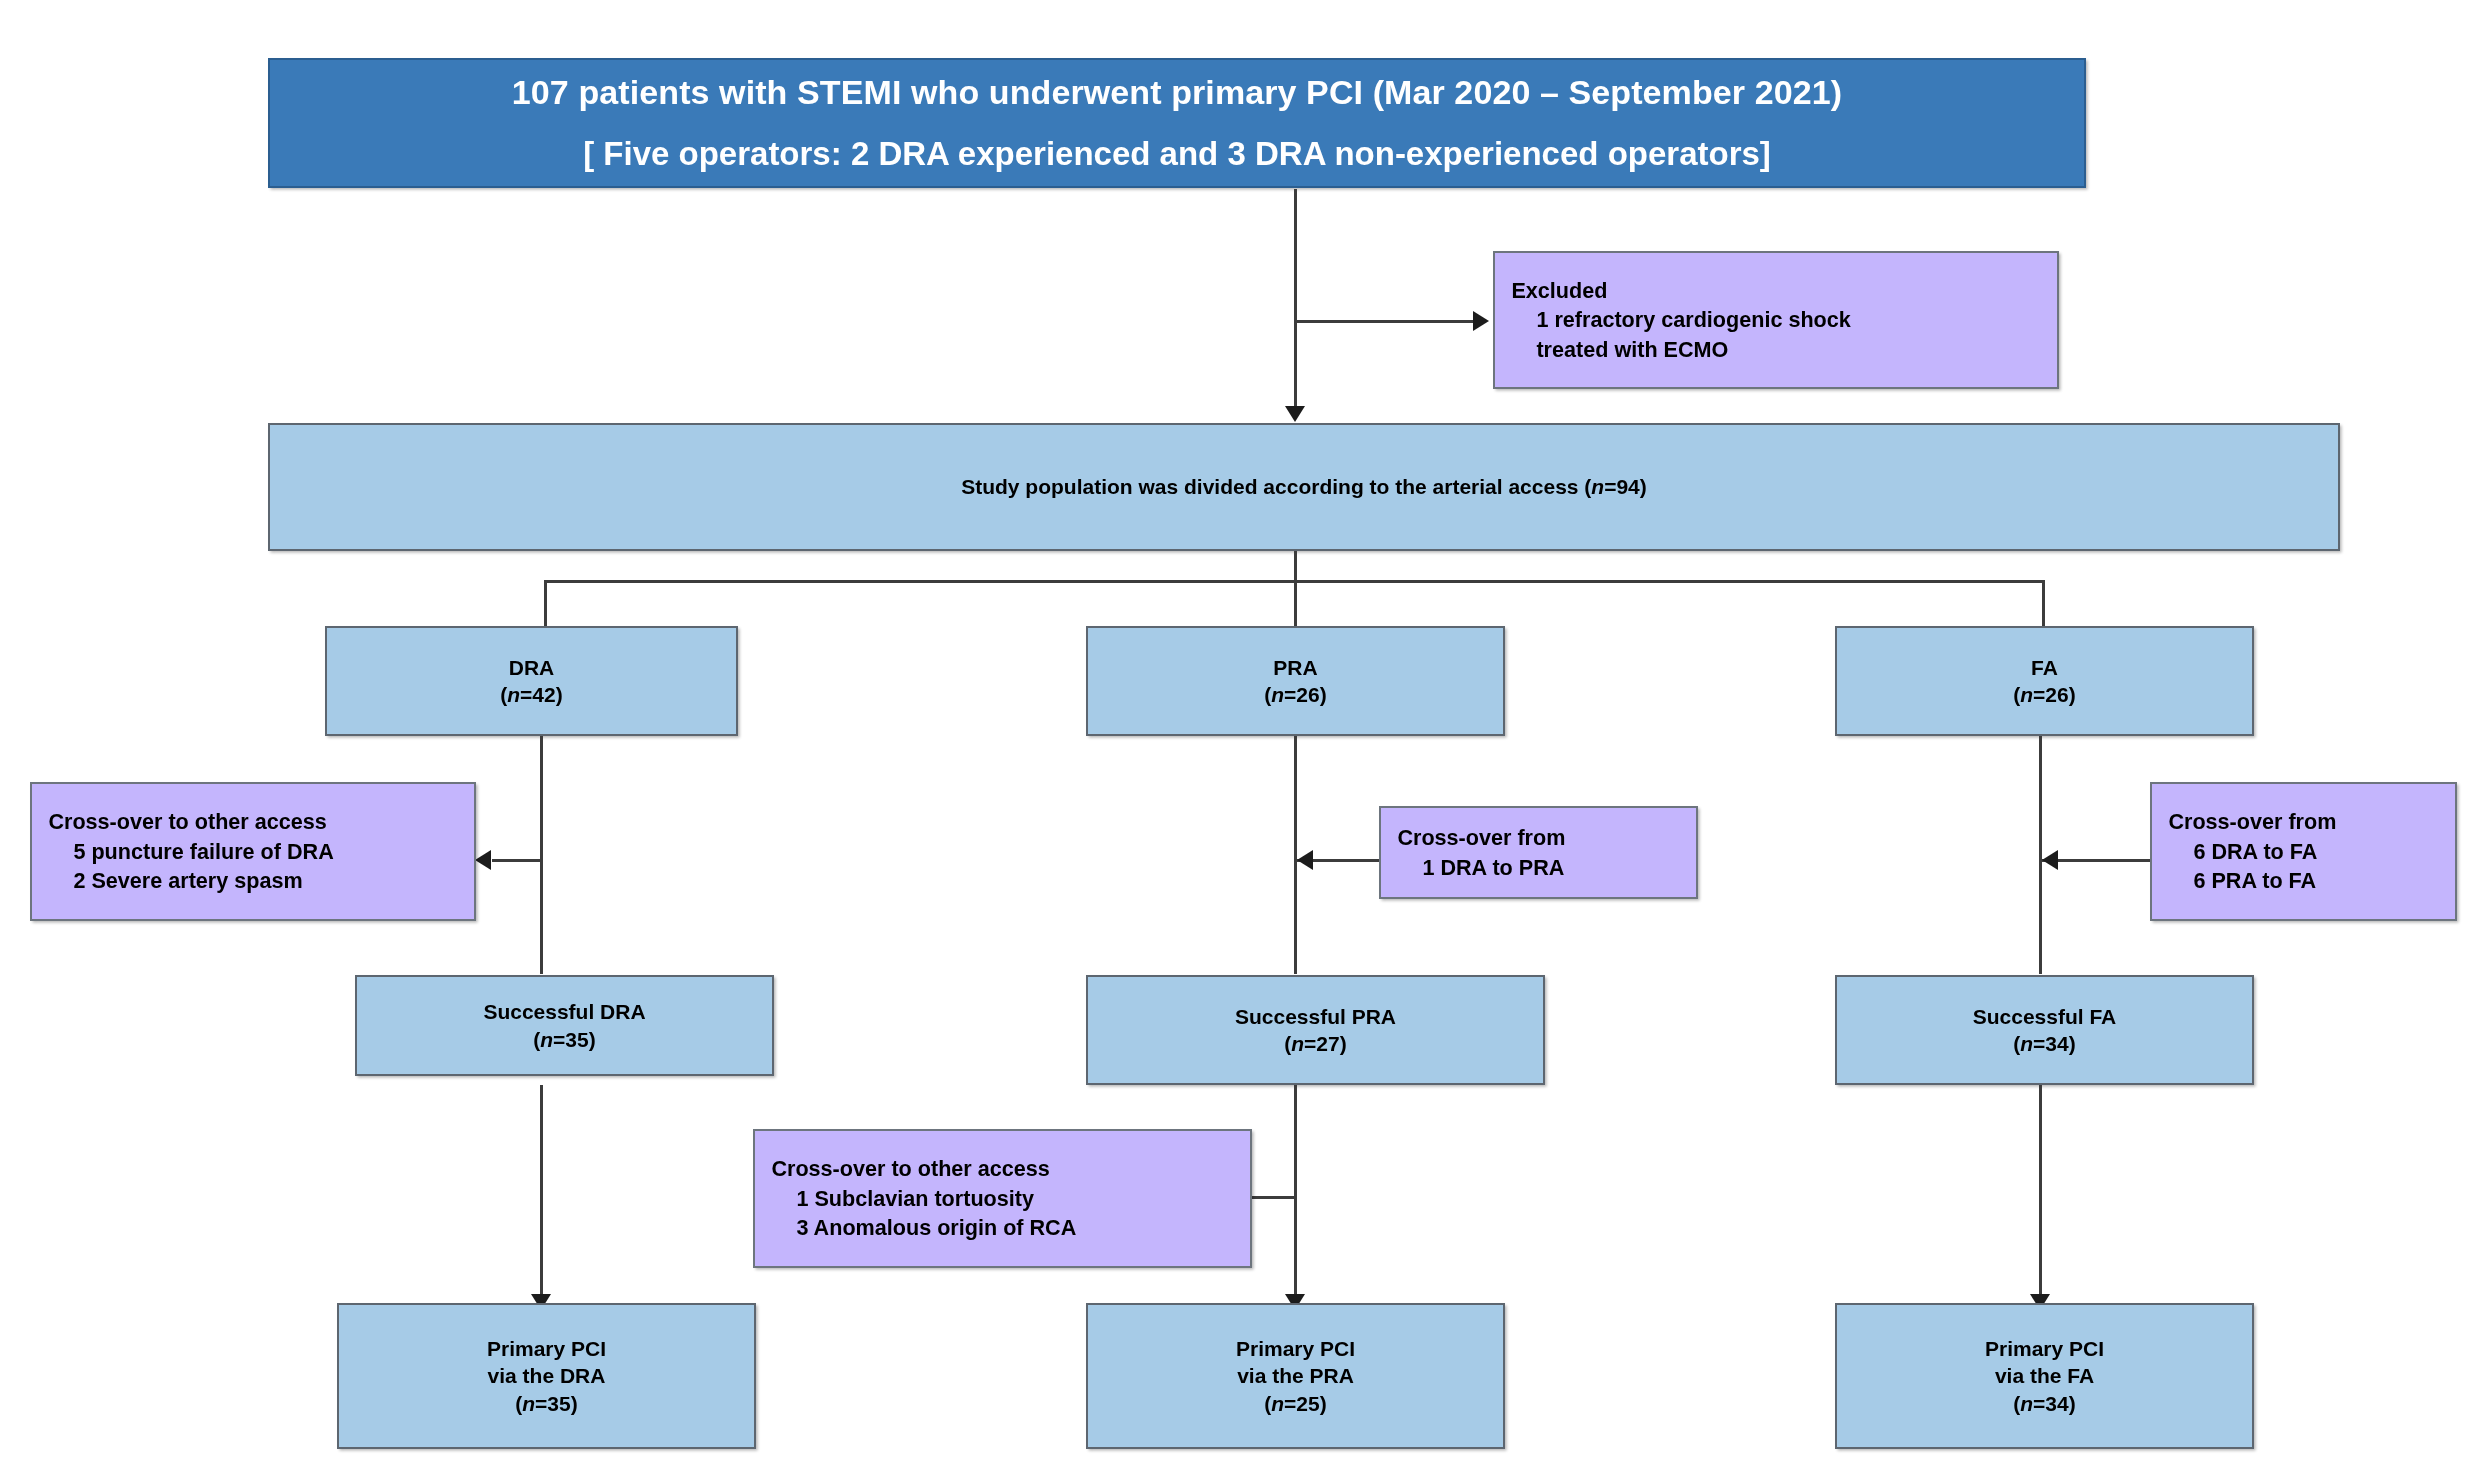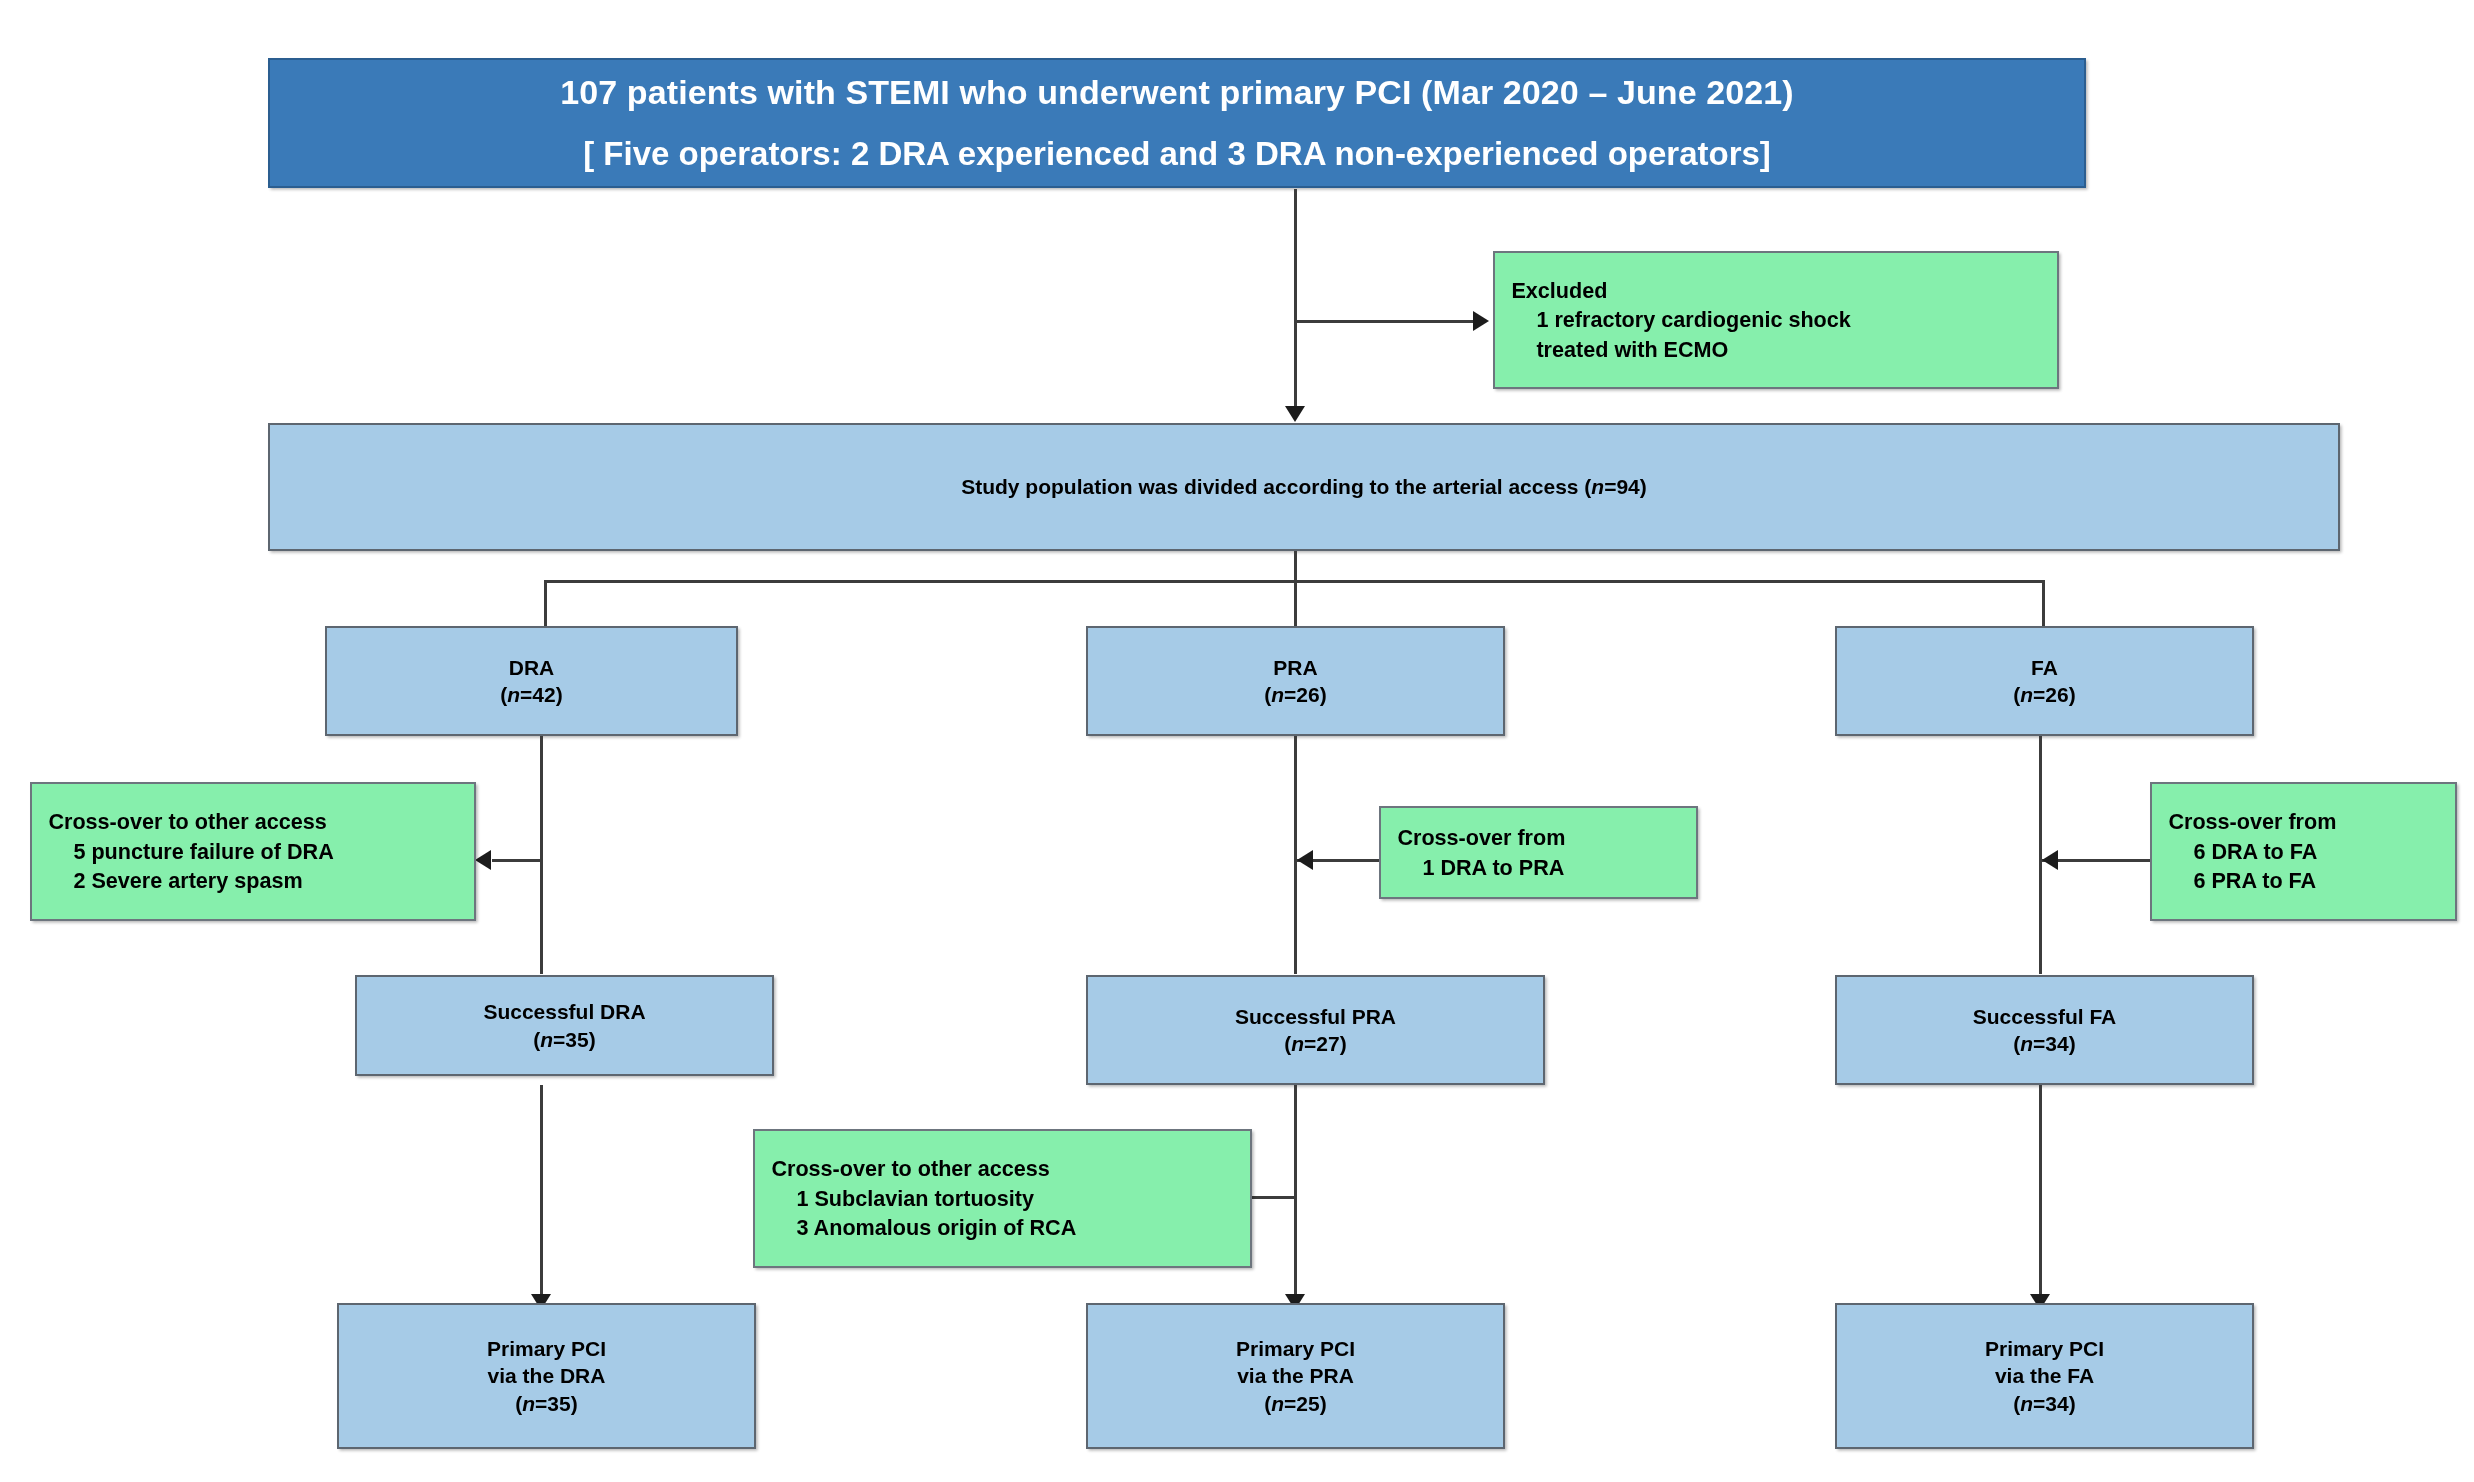--- a/index.html
+++ b/index.html
@@ -51,21 +51,21 @@
 
   
   .box-node {
     background: #a6cbe7;
   }
   .box-population .line { font-size: 33px; }
   .box-node .line { font-size: 21px; }
 
   
   .box-note {
-    background: #86efac;
+    background: #c4b5fd;
     border: 2.2px solid #6d757e;
     align-items: flex-start;
     justify-content: center;
     text-align: left;
     padding: 9px 16.4px;
   }
   .box-note .line {
     font-size: 21.6px;
     line-height: 1.36;
   }
@@ -101,21 +101,21 @@
     border-bottom: 10.4px solid transparent;
     border-left: 16.4px solid #1c1c1c;
   }
 </style>
 </head>
 <body>
 
 <div id="canvas">
 
   <div class="box box-header" style="left:268px; top:58px; width:1818px; height:130px;">
-    <span class="line title">107 patients with STEMI who underwent primary PCI (Mar 2020 –  June 2021)</span>
+    <span class="line title">107 patients with STEMI who underwent primary PCI (Mar 2020 –  September 2021)</span>
     <span class="line subtitle">[ Five operators: 2 DRA experienced and 3 DRA non-experienced operators]</span>
   </div>
 
   <div class="vline" style="left:1294px; top:189px; width:3px; height:222px;"></div>
   <div class="arrow arrow-down" style="left:1285px; top:406px;"></div>
 
   <div class="hline" style="left:1294px; top:320px; width:183px; height:3px;"></div>
   <div class="arrow arrow-right" style="left:1473px; top:311px;"></div>
 
   <div class="box box-note" style="left:1493px; top:251px; width:566px; height:138px;">

